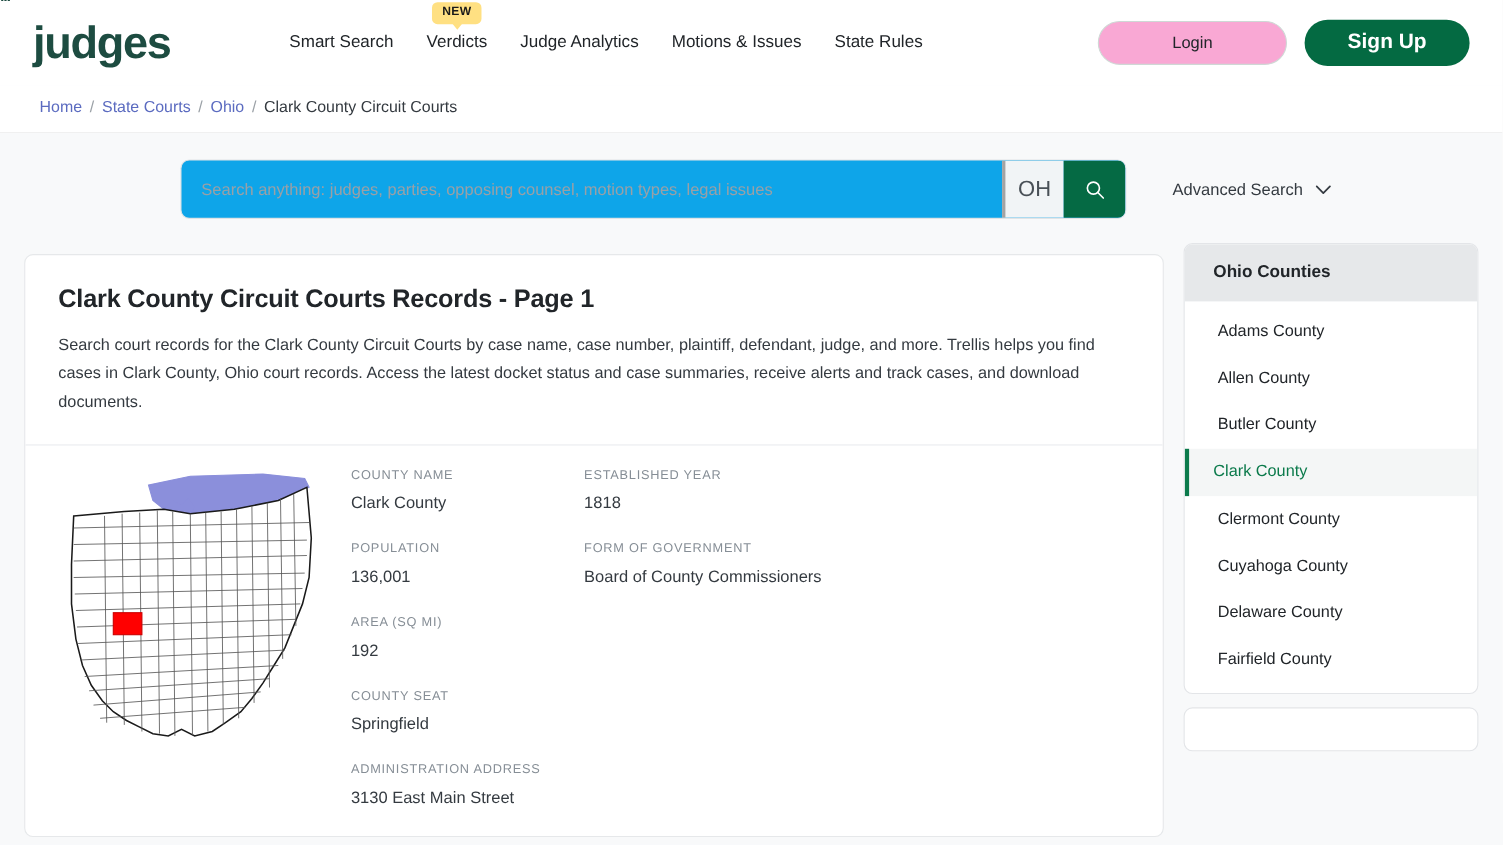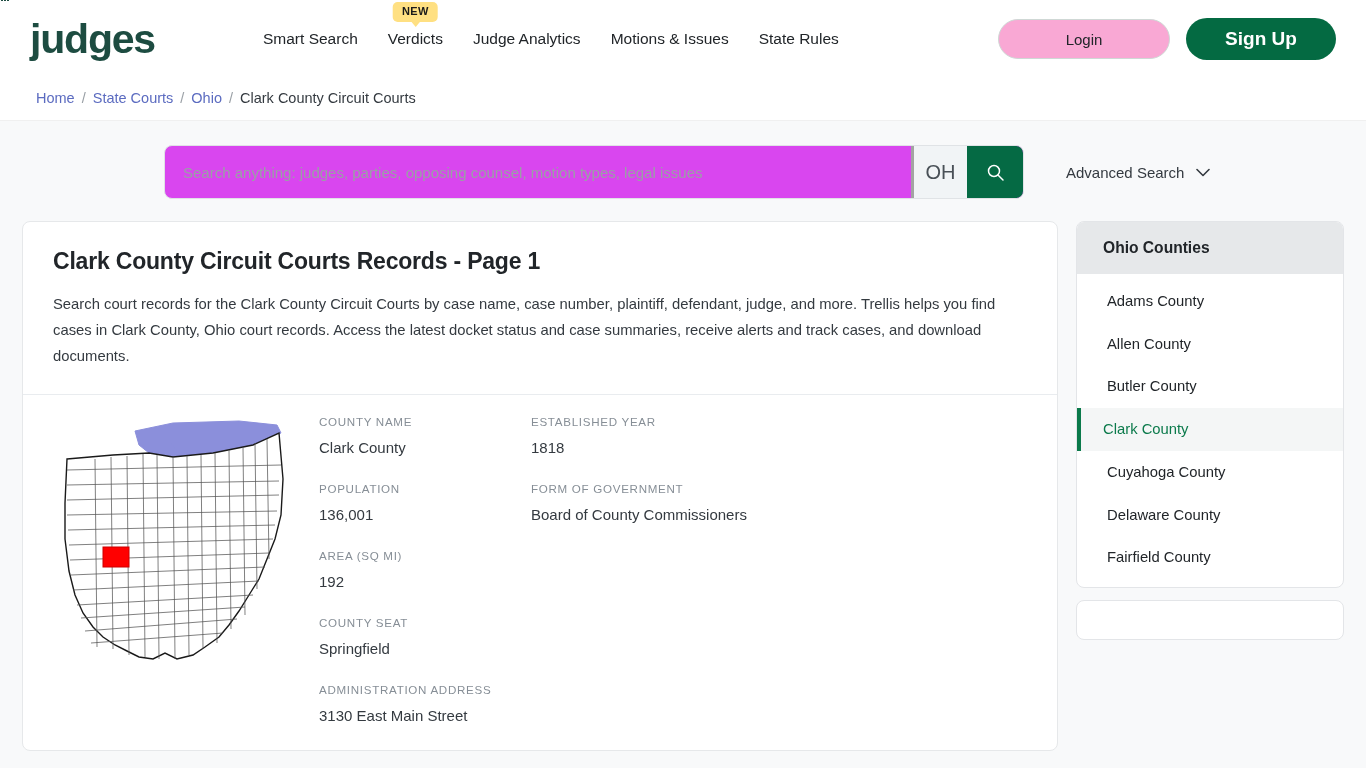--- a/index.html
+++ b/index.html
@@ -124,21 +124,21 @@
     align-items: center;
     background: #f8f9fa;
   }
   .search-box {
     margin-left: 164px;
     display: flex;
     align-items: stretch;
     height: 54px;
     border: 1px solid #e0e3e6;
     border-radius: 8px;
-    background: #d946ef;
+    background: #0ea5e9;
     overflow: hidden;
     width: 860px;
   }
   .search-input {
     flex: 1;
     border: none;
     outline: none;
     padding: 0 18px;
     font-size: 15px;
     font-family: inherit;
@@ -188,20 +188,21 @@
     align-items: flex-start;
   }
   .main-col { width: 1036px; }
   .side-col { width: 268px; }
 
   .card {
     background: #ffffff;
     border: 1px solid #e6e8ea;
     border-radius: 8px;
     overflow: hidden;
+    margin-top: 10px;
   }
   .card-head { padding: 26px 30px 24px 30px; }
   .page-title {
     font-size: 23px;
     font-weight: 700;
     color: #212529;
     margin-bottom: 16px;
     letter-spacing: -.2px;
   }
   .page-desc {
@@ -452,20 +453,23 @@
         <div class="side-item">
           <span>Allen County</span>
         </div>
         <div class="side-item">
           <span>Butler County</span>
         </div>
         <div class="side-item active">
           <span>Clark County</span>
         </div>
         <div class="side-item">
+          <span>Clermont County</span>
+        </div>
+        <div class="side-item">
           <span>Cuyahoga County</span>
         </div>
         <div class="side-item">
           <span>Delaware County</span>
         </div>
         <div class="side-item">
           <span>Fairfield County</span>
         </div>
       </div>
     </div>

